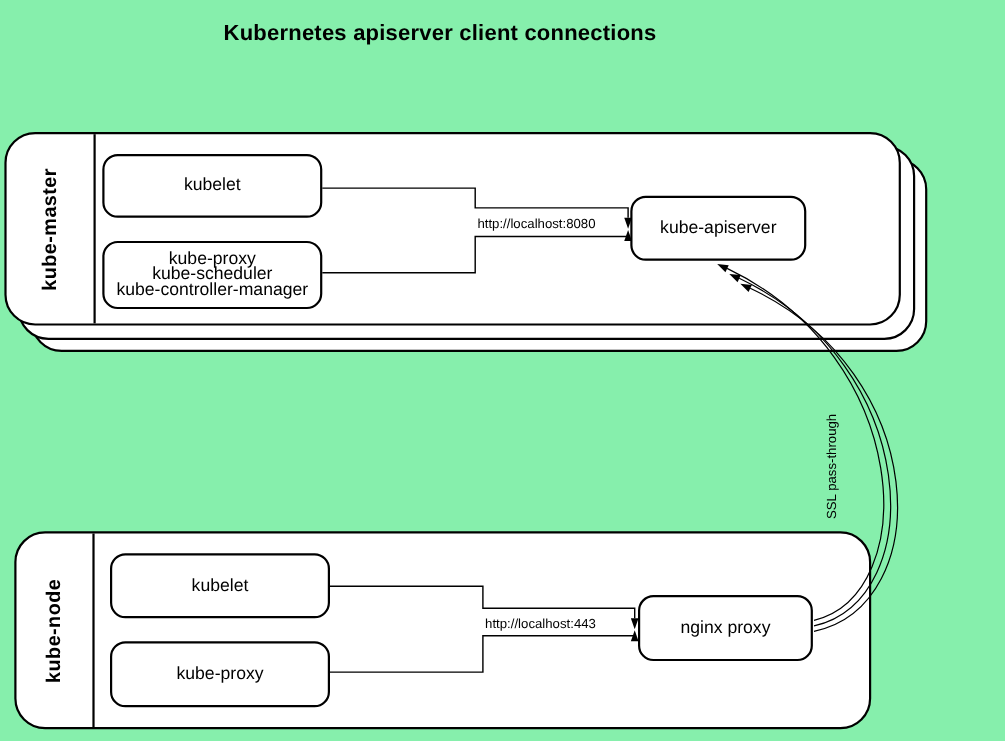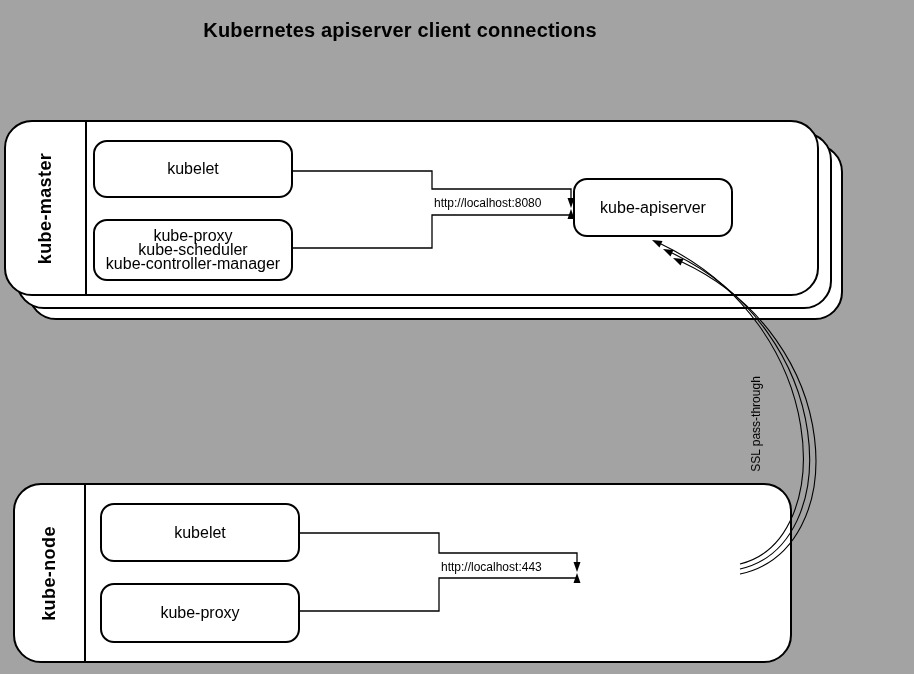--- a/index.html
+++ b/index.html
@@ -2,21 +2,21 @@
 <html><head>
 <meta charset="utf-8">
 <style>
   * { margin: 0; padding: 0; box-sizing: border-box; }
   html, body { background: #ffffff; }
   body { font-family: "Liberation Sans", "DejaVu Sans", sans-serif; color: #000; }
   #stage {
     position: relative;
     width: 914px;
     height: 674px;
-    background: #a3a3a3;
+    background: #86efac;
     overflow: hidden;
   }
   .title {
     position: absolute;
     left: 0; top: 19px; width: 800px;
     text-align: center;
     font-size: 20px;
     font-weight: bold;
     letter-spacing: 0.2px;
   }
@@ -130,20 +130,23 @@
   </div>
 
   <div class="node-box" style="left:100px; top:503px; width:200px; height:59px;">
     <span>kubelet</span>
   </div>
 
   <div class="node-box" style="left:100px; top:583px; width:200px; height:60px;">
     <span>kube-proxy</span>
   </div>
 
+  <div class="node-box" style="left:580px; top:541px; width:159px; height:60px;">
+    <span>nginx proxy</span>
+  </div>
 
   <div class="edge-label" style="left:441px; top:560px; width:130px;">http://localhost:443</div>
 
   <div class="ssl-label">SSL pass-through</div>
 
   <svg class="overlay" viewBox="0 0 914 674" xmlns="http://www.w3.org/2000/svg">
 
     <path class="edge" d="M293,171 H432 V189 H571 V198"></path>
     <polygon class="arrow" points="571,208 567.5,198 574.5,198"></polygon>
 

